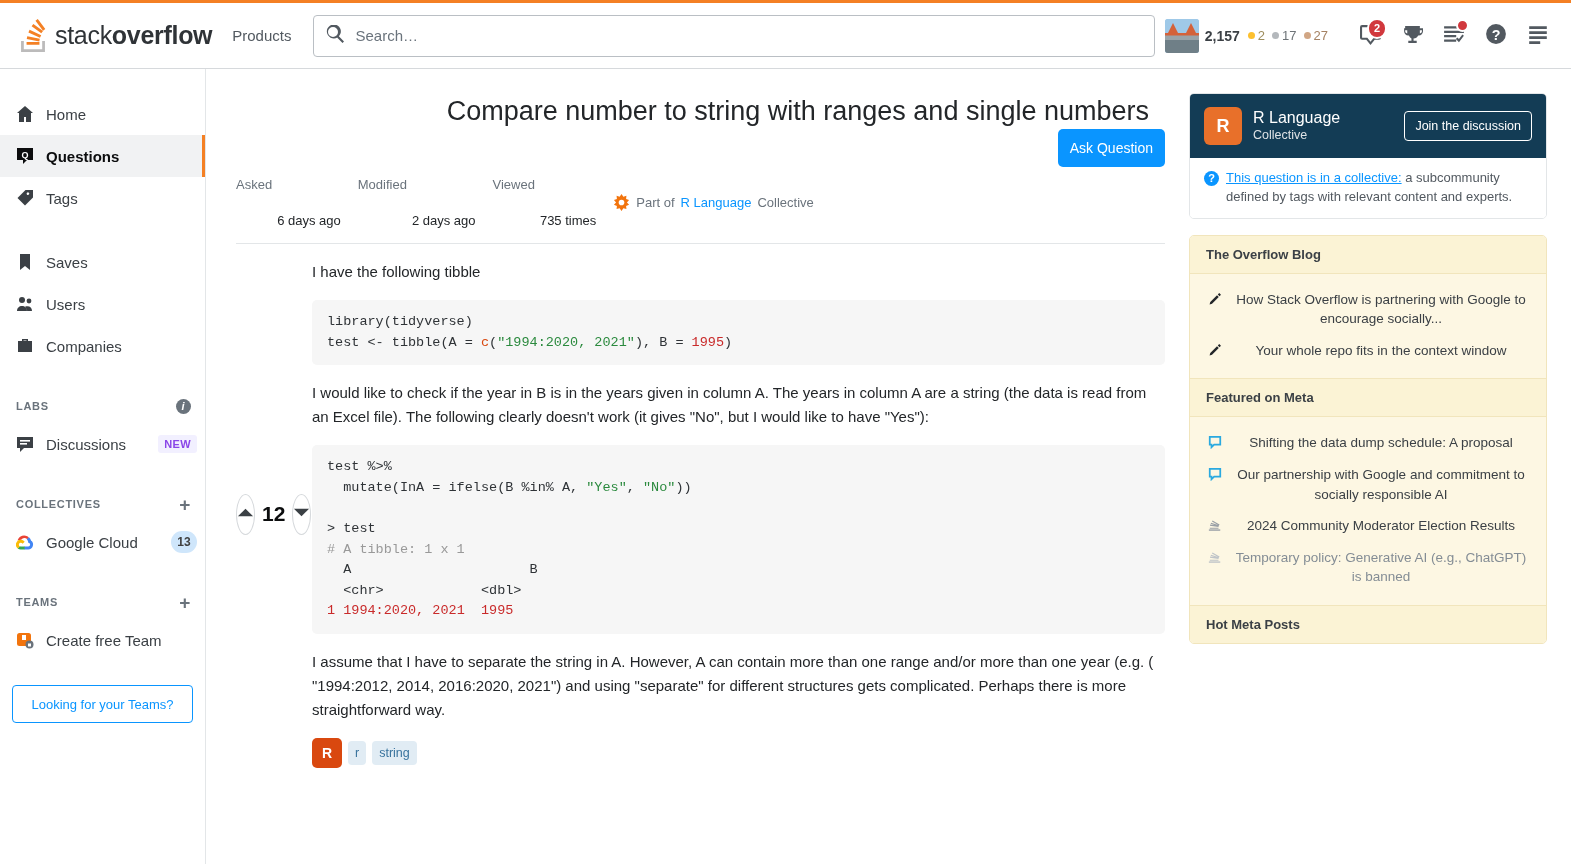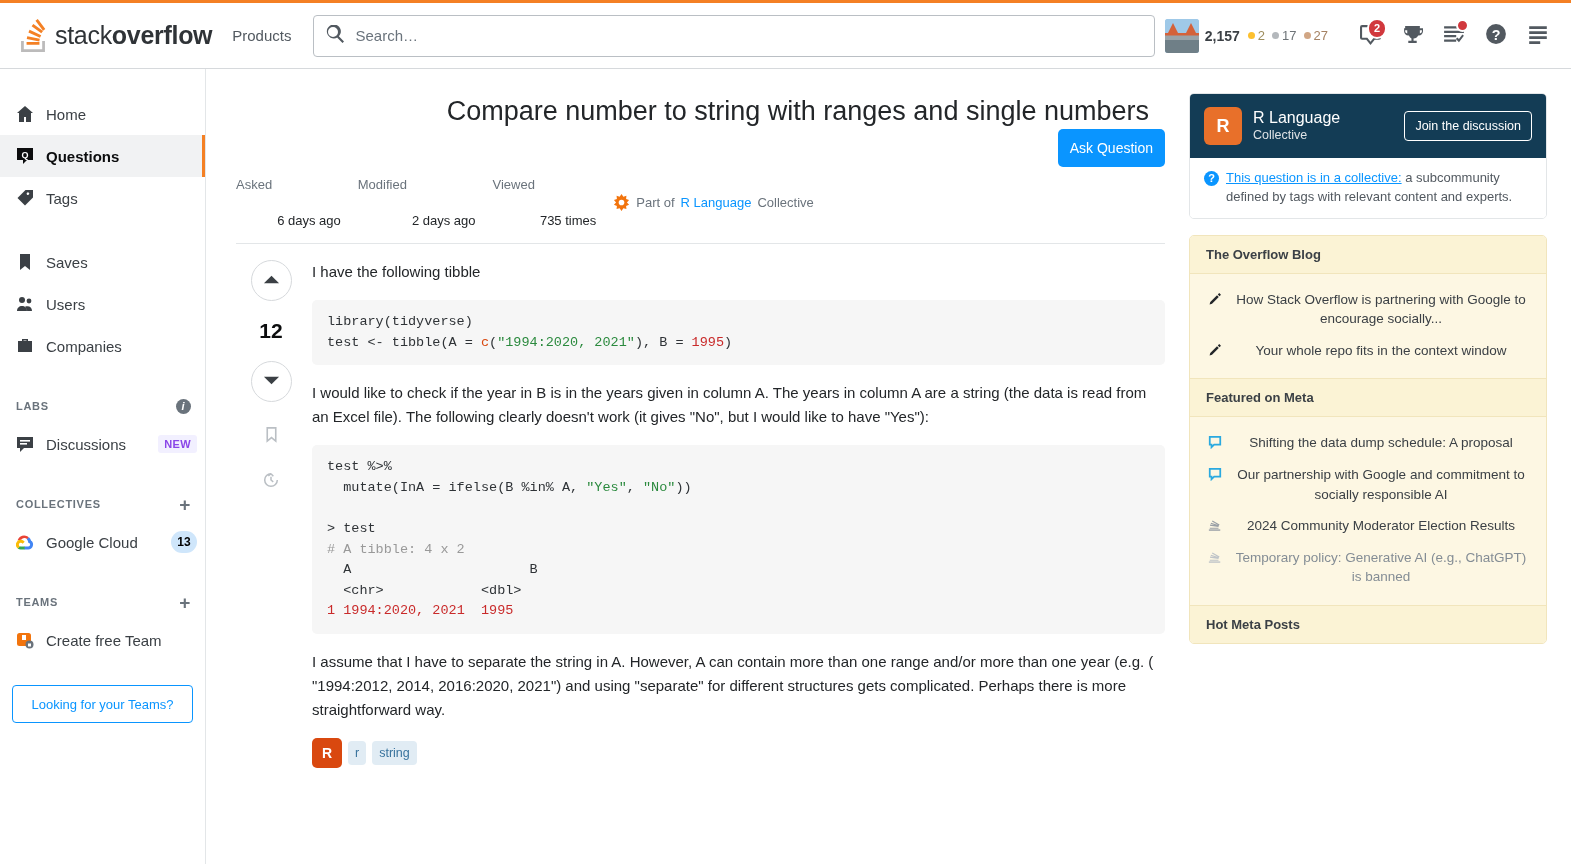--- a/index.html
+++ b/index.html
@@ -99,21 +99,21 @@
   .info-i {
     width:15px; height:15px; border-radius:50%; background:#6a737c; color:#fff;
     font-size:11px; font-weight:bold; display:flex; align-items:center;
     justify-content:center; font-style:italic; cursor:pointer;
   }
   .new-badge {
     background:#f2f0ff; color:#8b46e8; font-size:11px; font-weight:bold;
     padding:3px 6px; border-radius:3px; letter-spacing:.4px;
   }
   .count-pill {
-    background:#cfe6fb; color:#000000; font-size:12px; font-weight:bold;
+    background:#cfe6fb; color:#404040; font-size:12px; font-weight:bold;
     min-width:26px; height:22px; border-radius:11px; display:flex;
     align-items:center; justify-content:center; padding:0 6px;
   }
   .teams-btn {
     margin:24px 12px 0 12px; border:1px solid #0a95ff; color:#0a95ff;
     border-radius:4px; height:38px; display:flex; align-items:center;
     justify-content:center; font-size:13px; cursor:pointer; background:#fff;
   }
 
   
@@ -133,21 +133,21 @@
     color:#6a737c; padding:2px 0 15px 0; border-bottom:1px solid #e3e6e8;
     flex-wrap:wrap;
   }
   #qmeta b { color:#232629; font-weight:normal;margin-top:36px; }
   .meta-item { display:flex; gap:5px; }
   .collective-meta { display:flex; align-items:center; gap:6px; }
   .coll-star { width:17px; height:17px; flex:none;}
   .coll-link { color:#0a95ff; cursor:pointer; }
 
   #qbody { display:flex; padding-top:16px; }
-  #votecol { width:70px; flex:none; display:flex; flex-direction:column; align-items:center; gap:18px;}
+  #votecol { width:70px; flex:none; display:flex; flex-direction:row; align-items:center; gap:7px;}
   .vote-btn {
     width:41px; height:41px; border-radius:50%; border:1px solid #d6d9dc;
     display:flex; align-items:center; justify-content:center; cursor:pointer;
     background:#fff;
   }
   .vote-count { font-size:21px; font-weight:bold; color:#0c0d0e; }
   .side-tool { width:22px; height:22px; display:flex; align-items:center; justify-content:center; cursor:pointer; color:#babfc4; margin-top:5px;}
 
   #postcell { flex:1; min-width:0; padding-left:6px;}
   .post-p { font-size:15px; line-height:1.6; color:#232629; margin:0 0 16px 0;}
@@ -515,21 +515,21 @@
 
         <pre class="code"><span>library(tidyverse)</span>
 <span>test &lt;- tibble(A = </span><span class="k-fn">c</span><span>(</span><span class="k-str">"1994:2020, 2021"</span><span>), B = </span><span class="k-num">1995</span><span>)</span></pre>
 
         <p class="post-p">I would like to check if the year in B is in the years given in column A. The years in column A are a string (the data is read from an Excel file). The following clearly doesn't work (it gives "No", but I would like to have "Yes"):</p>
 
         <pre class="code"><span>test %&gt;%</span>
 <span>  mutate(InA = ifelse(B %in% A, </span><span class="k-str">"Yes"</span><span>, </span><span class="k-str">"No"</span><span>))</span>
 
 <span>&gt; test</span>
-<span class="k-com"># A tibble: 4 x 2</span>
+<span class="k-com"># A tibble: 1 x 1</span>
 <span>  A                      B</span>
 <span>  &lt;chr&gt;            &lt;dbl&gt;</span>
 <span class="k-red">1 1994</span><span class="k-red">:</span><span class="k-red">2020, 2021  1995</span></pre>
 
         <p class="post-p">I assume that I have to separate the string in A. However, A can contain more than one range and/or more than one year (e.g. ( "1994:2012, 2014, 2016:2020, 2021") and using "separate" for different structures gets complicated. Perhaps there is more straightforward way.</p>
 
         <div id="tags">
           <span class="tag coll">R</span>
           <span class="tag">r</span>
           <span class="tag">string</span>

